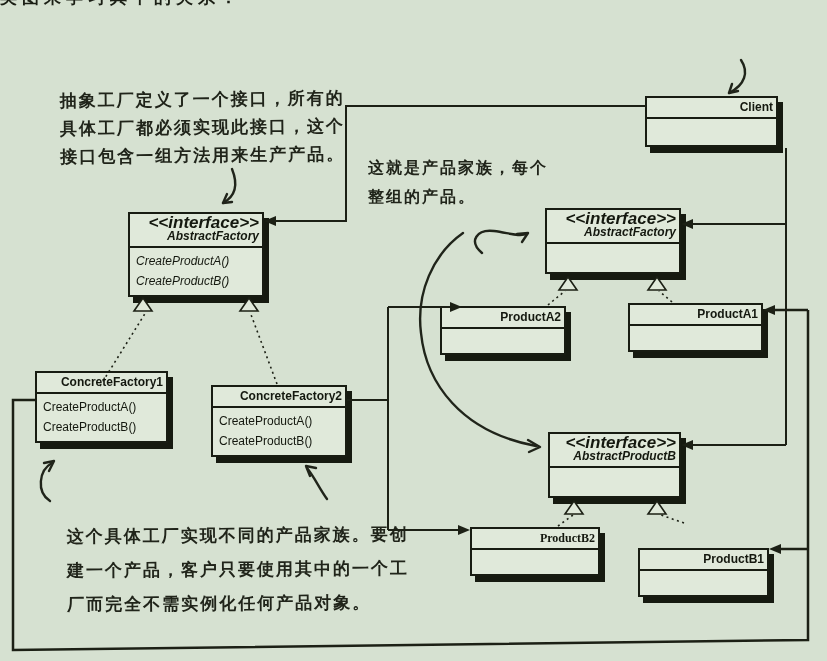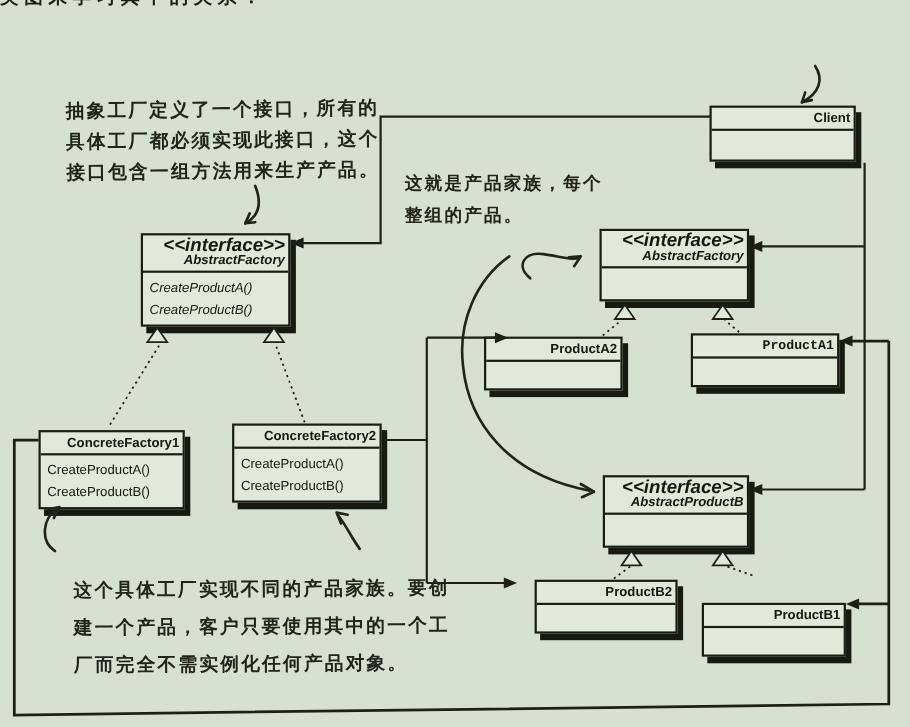--- a/index.html
+++ b/index.html
@@ -16,27 +16,27 @@
   .uml-name{font-weight:bold;font-size:12px;line-height:15px;}
   .uml-stereo{font-weight:bold;font-style:italic;font-size:17px;line-height:13px;}
   .iface .uml-name{font-style:italic;}
   .uml-methods{padding:3px 6px 4px;}
   .uml-m{font-size:12px;line-height:20px;white-space:nowrap;}
   .abstract .uml-m{font-style:italic;}
   .uml-empty{box-sizing:border-box;}
 
   #box-client{left:645px;top:96px;width:133px;}   #box-client .uml-empty{height:26px;}
   #box-af{left:128px;top:212px;width:136px;}
-  #box-cf1{left:35px;top:391px;width:133px;}
+  #box-cf1{left:35px;top:371px;width:133px;}
   #box-cf2{left:211px;top:385px;width:136px;}
   #box-apa{left:545px;top:208px;width:136px;}     #box-apa .uml-empty{height:28px;}
   #box-a2{left:440px;top:306px;width:126px;}      #box-a2 .uml-empty{height:24px;}
-  #box-a1{left:628px;top:303px;width:135px;font-family:Liberation Mono, monospace;}      #box-a1 .uml-empty{height:24px;}
+  #box-a1{left:628px;top:303px;width:135px;}      #box-a1 .uml-empty{height:24px;}
   #box-apb{left:548px;top:432px;width:133px;}     #box-apb .uml-empty{height:28px;}
-  #box-b2{left:486px;top:527px;width:130px;}      #box-b2 .uml-empty{height:24px;}
+  #box-b2{left:470px;top:527px;width:130px;font-family:Liberation Serif, serif;}      #box-b2 .uml-empty{height:24px;}
   #box-b1{left:638px;top:548px;width:131px;}      #box-b1 .uml-empty{height:24px;}
 
   
   .note{position:absolute;z-index:4;font-size:17px;font-weight:bold;letter-spacing:2px;
         color:#20241a;white-space:nowrap;}
   .note .ln{display:block;}
   #note-af{left:60px;top:86px;line-height:28px;transform:rotate(-0.6deg);}
   #note-client{left:520px;top:4px;line-height:30px;font-size:16px;}
   #note-family{left:368px;top:153px;line-height:29px;font-size:16px;}
   #note-cf{left:67px;top:519px;line-height:34px;transform:rotate(-0.4deg);}

